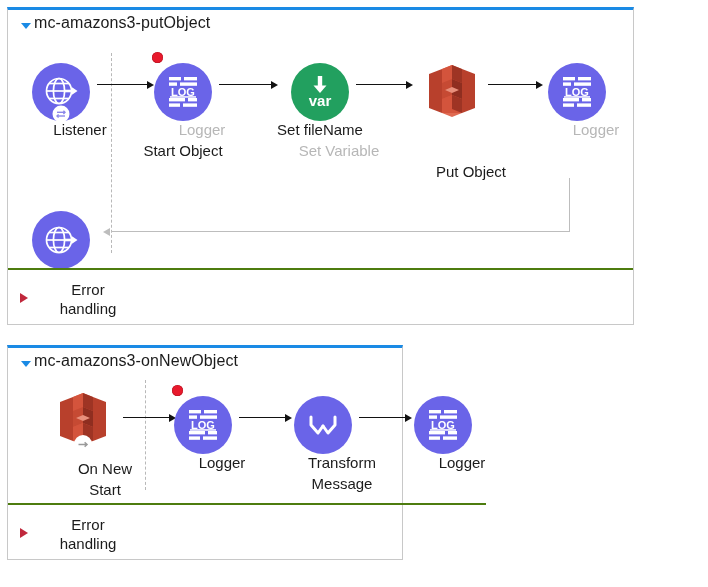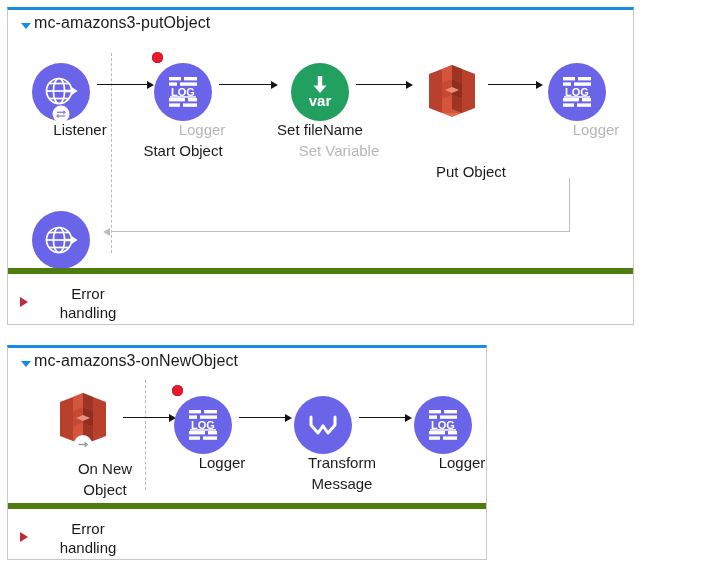--- a/index.html
+++ b/index.html
@@ -35,21 +35,21 @@
     width:0;height:0;
     border-left:5px solid transparent;
     border-right:5px solid transparent;
     border-top:6px solid #1a8ae5;
   }
 
   
   .err-strip{
     position:absolute;
     left:0;
-    border-top:6px solid #4d7c0f;
+    border-top:2px solid #4d7c0f;
     box-sizing:border-box;
   }
   .err-tri{
     position:absolute;
     left:12px;
     width:0;height:0;
     border-top:5px solid transparent;
     border-bottom:5px solid transparent;
     border-left:8px solid #c0283c;
   }
@@ -299,21 +299,21 @@
       </div>
     </div>
 
     <div class="err-strip" style="top:258px;width:625px;height:57px;">
       <div class="err-tri" style="top:23px;"></div>
       <div class="err-label" style="left:30px;top:10px;width:100px;">Error
 handling</div>
     </div>
   </div>
 
-  <div class="flow" style="left:7px;top:345px;width:480px;height:215px;">
+  <div class="flow" style="left:7px;top:345px;width:396px;height:215px;">
 
     <div class="flow-twisty"></div>
     <div class="flow-title" style="left:26px;">mc-amazons3-onNewObject</div>
 
     <div class="dashed-sep" style="left:137px;top:32px;height:110px;"></div>
 
     <div class="node" style="left:44px;top:32px;">
       <div class="node-icon" style="width:68px;height:74px;">
         <svg width="68" height="74" viewBox="0 0 68 74">
           <g>
@@ -332,21 +332,21 @@
           </g>
           <circle cx="31" cy="56" r="9" fill="#ffffff"></circle>
           <g stroke="#9a9a9a" stroke-width="1.5" fill="none">
             <path d="M26.5 56.5 L34.5 56.5"></path>
             <path d="M32.6 54.4 L35 56.5 L32.6 58.6"></path>
           </g>
         </svg>
       </div>
       <div class="node-labels" style="left:-26px;top:78px;">
         <span class="lbl lbl-type active">On New
-Object</span>
+Start</span>
         <span class="lbl lbl-name"></span>
       </div>
     </div>
 
     <div>
       <div class="conn" style="left:115px;top:69px;width:50px;"></div>
       <div class="conn-head" style="left:161px;top:65.5px;"></div>
     </div>
 
     <div class="node" style="left:166px;top:40px;">

